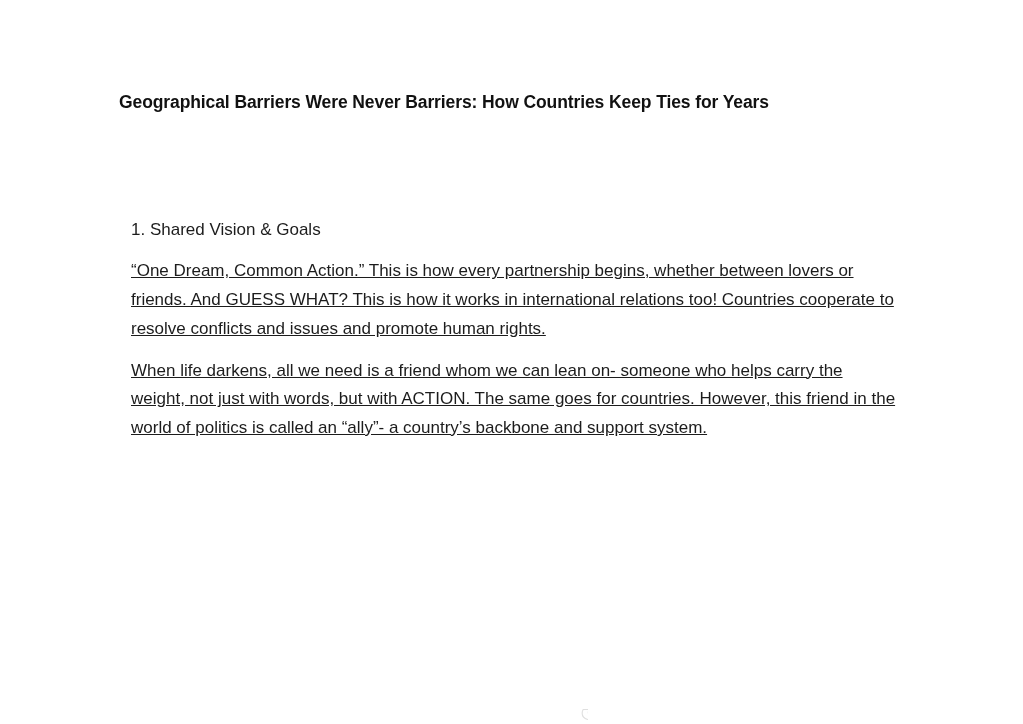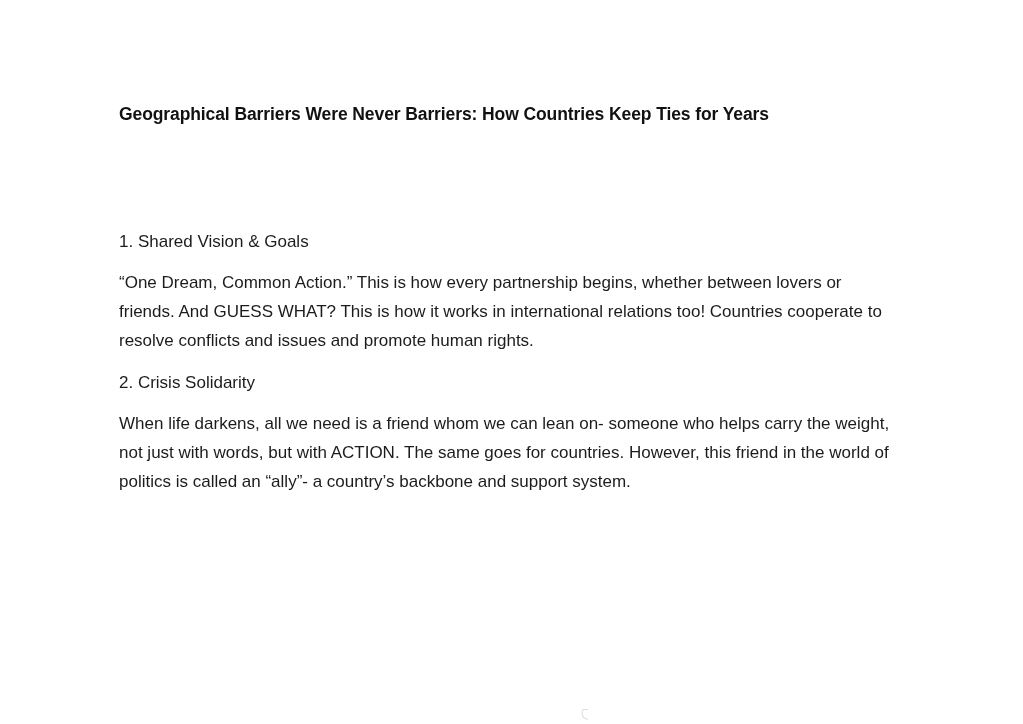--- a/index.html
+++ b/index.html
@@ -33,50 +33,50 @@
     width: 781px;
     z-index: 1;
     color: #1c1c1c;
     font-size: 17px;
     line-height: 28.7px;
   }
   h1.doc-title {
     font-size: 17.5px;
     font-weight: 700;
     letter-spacing: -0.1px;
-    margin: 16px 0 99px 0;
+    margin: 4px 0 99px 0;
     line-height: 28.7px;
     color: #111111;
   }
   h2.section-heading {
     font-size: 17px;
     font-weight: 400;
-    margin: 0 0 13px 0;
+    margin: 0 0 13px 12px;
     line-height: 28.7px;
   }
   p.body-paragraph {
-    margin: 0 0 13px 0;
+    margin: 0 0 13px 12px;
+    text-decoration: underline;
   }
 </style>
 </head>
 <body>
 
 <div class="page">
 
   <svg class="watermark" width="140" height="58" viewBox="0 0 140 58" aria-hidden="true">
     <text x="132" y="38" text-anchor="end" direction="rtl" font-family="DejaVu Sans, sans-serif" font-size="34" font-weight="700" fill="none" stroke-width="1.1" stroke="#dcdcdc">تراسات</text>
   </svg>
 
   <div class="content">
     <h1 class="doc-title">Geographical Barriers Were Never Barriers: How Countries Keep Ties for Years</h1>
 
     <h2 class="section-heading">1. Shared Vision &amp; Goals</h2>
 
     <p class="body-paragraph">“One Dream, Common Action.” This is how every partnership begins, whether between lovers or friends. And GUESS WHAT? This is how it works in international relations too! Countries cooperate to resolve conflicts and issues and promote human rights.</p>
 
 
-    <h2 class="section-heading">2. Crisis Solidarity</h2>
 
     <p class="body-paragraph">When life darkens, all we need is a friend whom we can lean on- someone who helps carry the weight, not just with words, but with ACTION. The same goes for countries. However, this friend in the world of politics is called an “ally”- a country’s backbone and support system.</p>
 
   </div>
 
 </div>
 
 </body></html>

